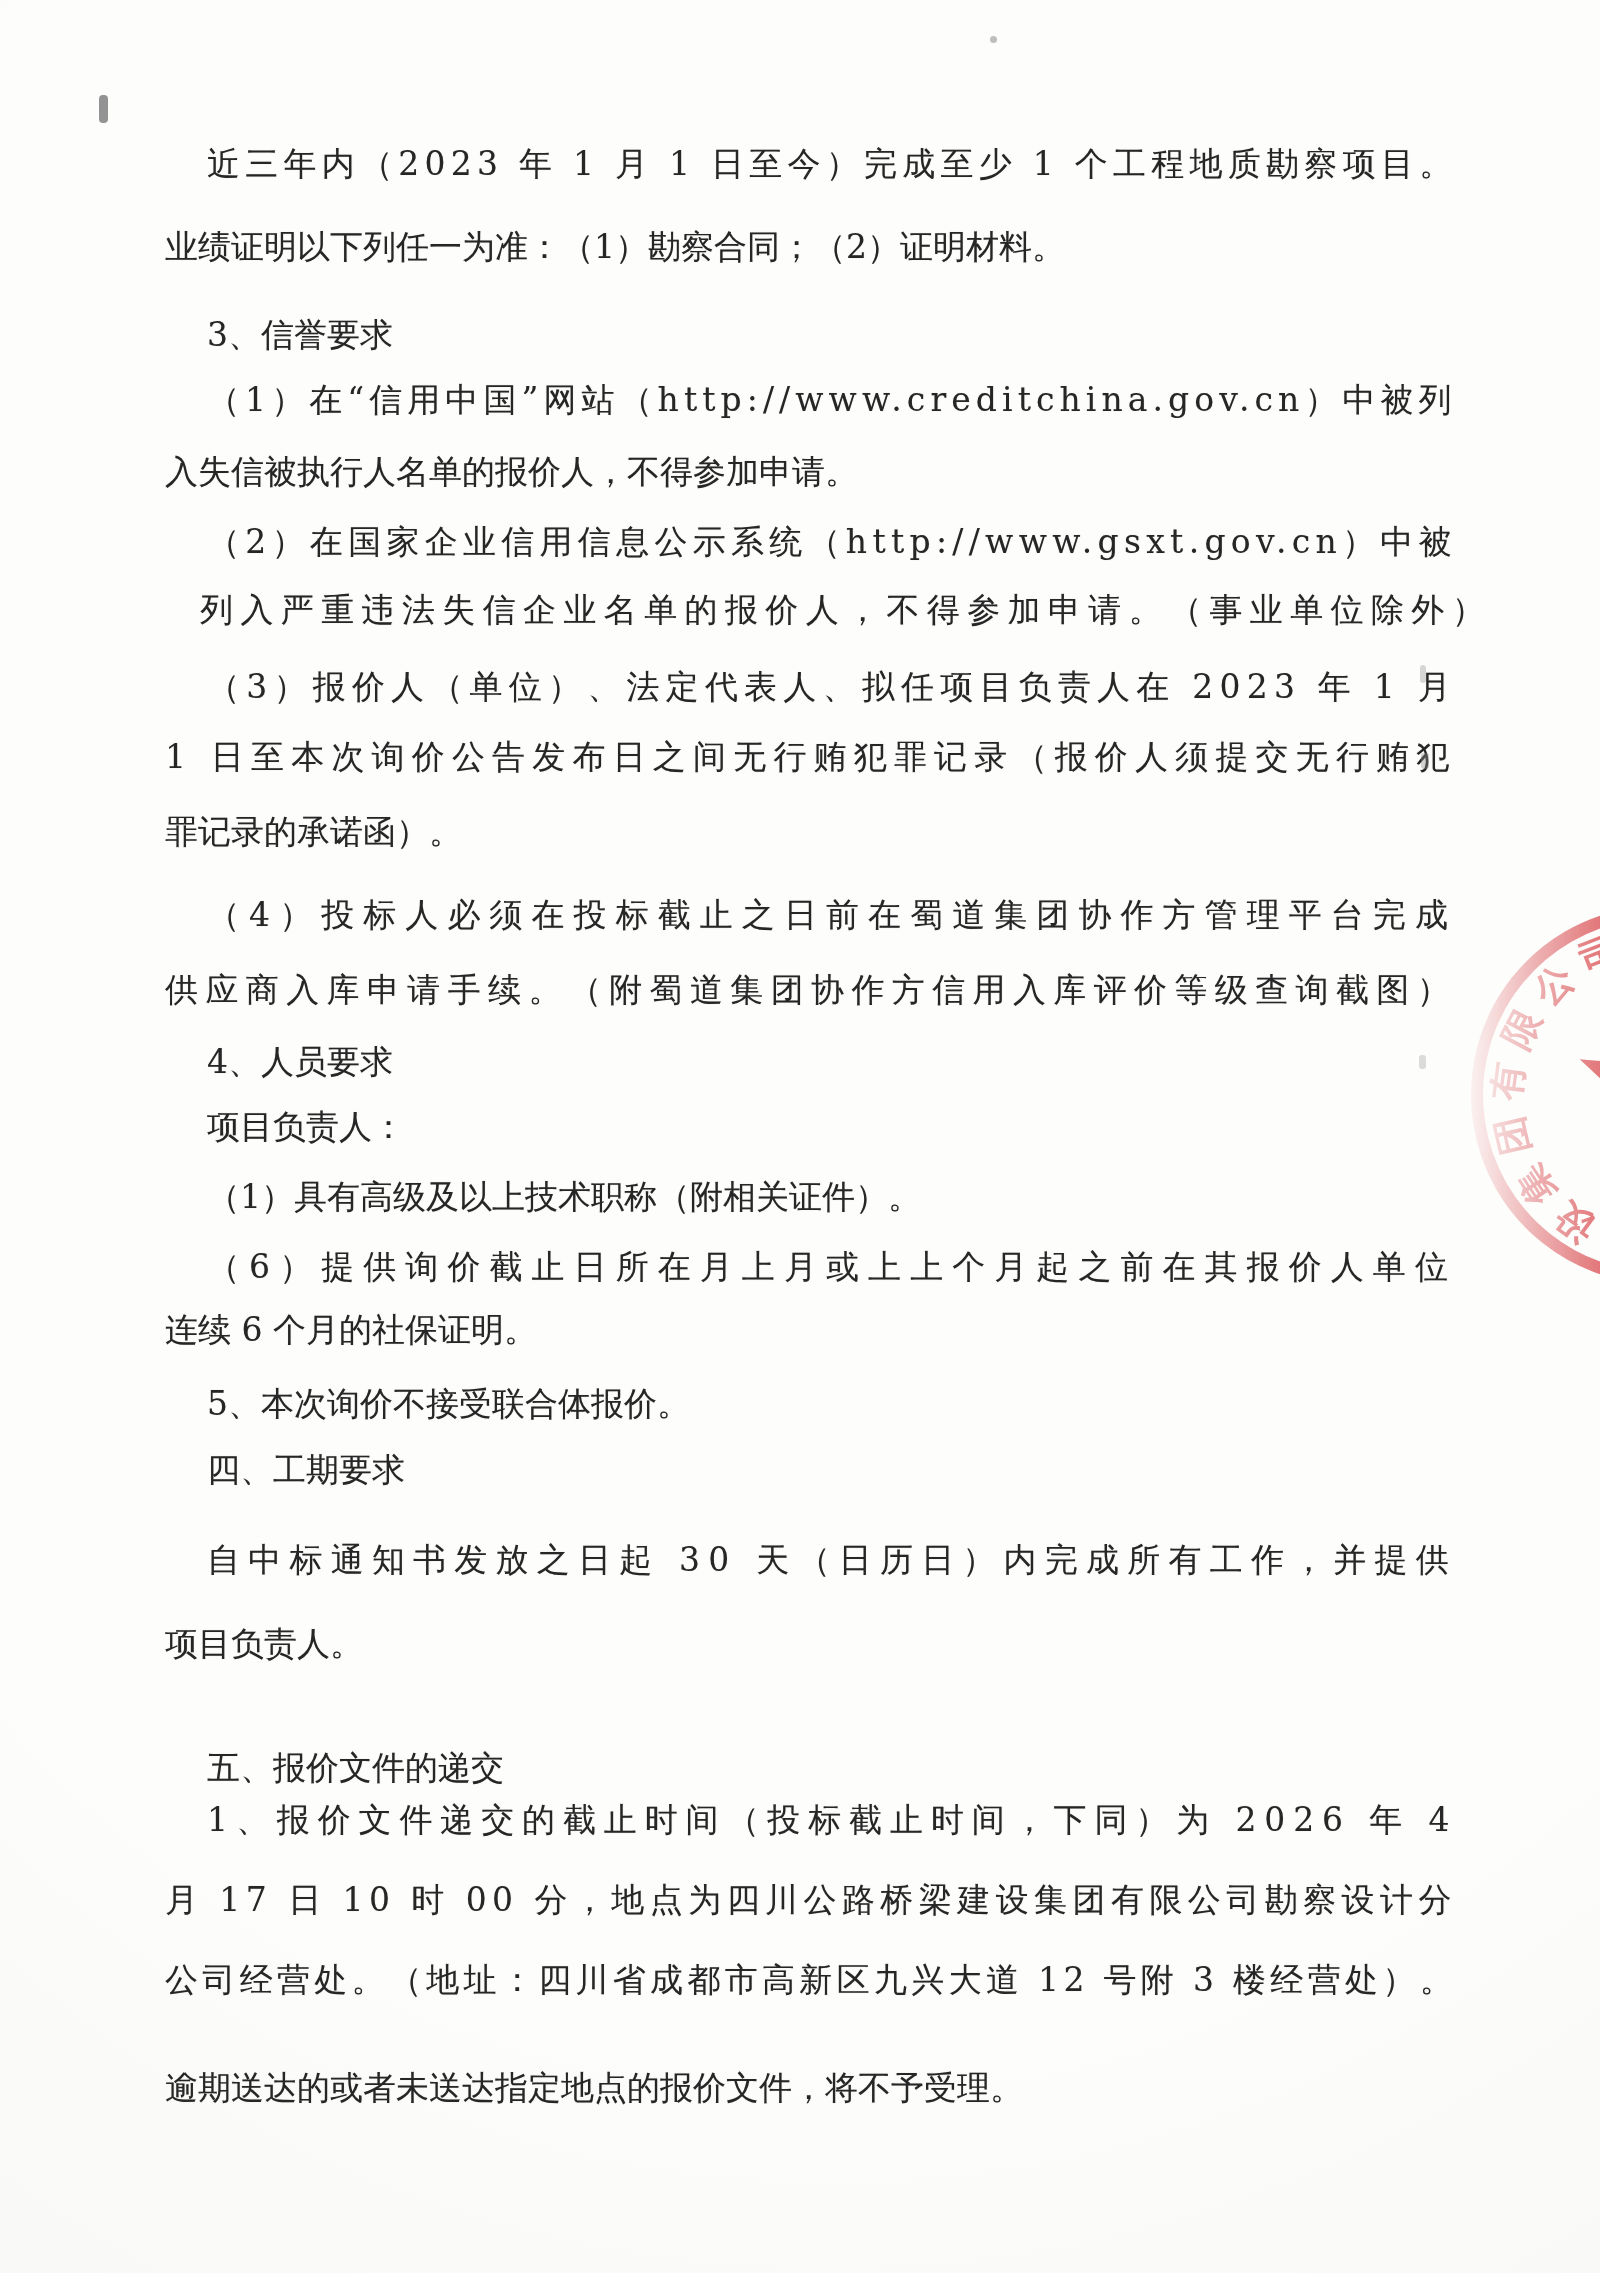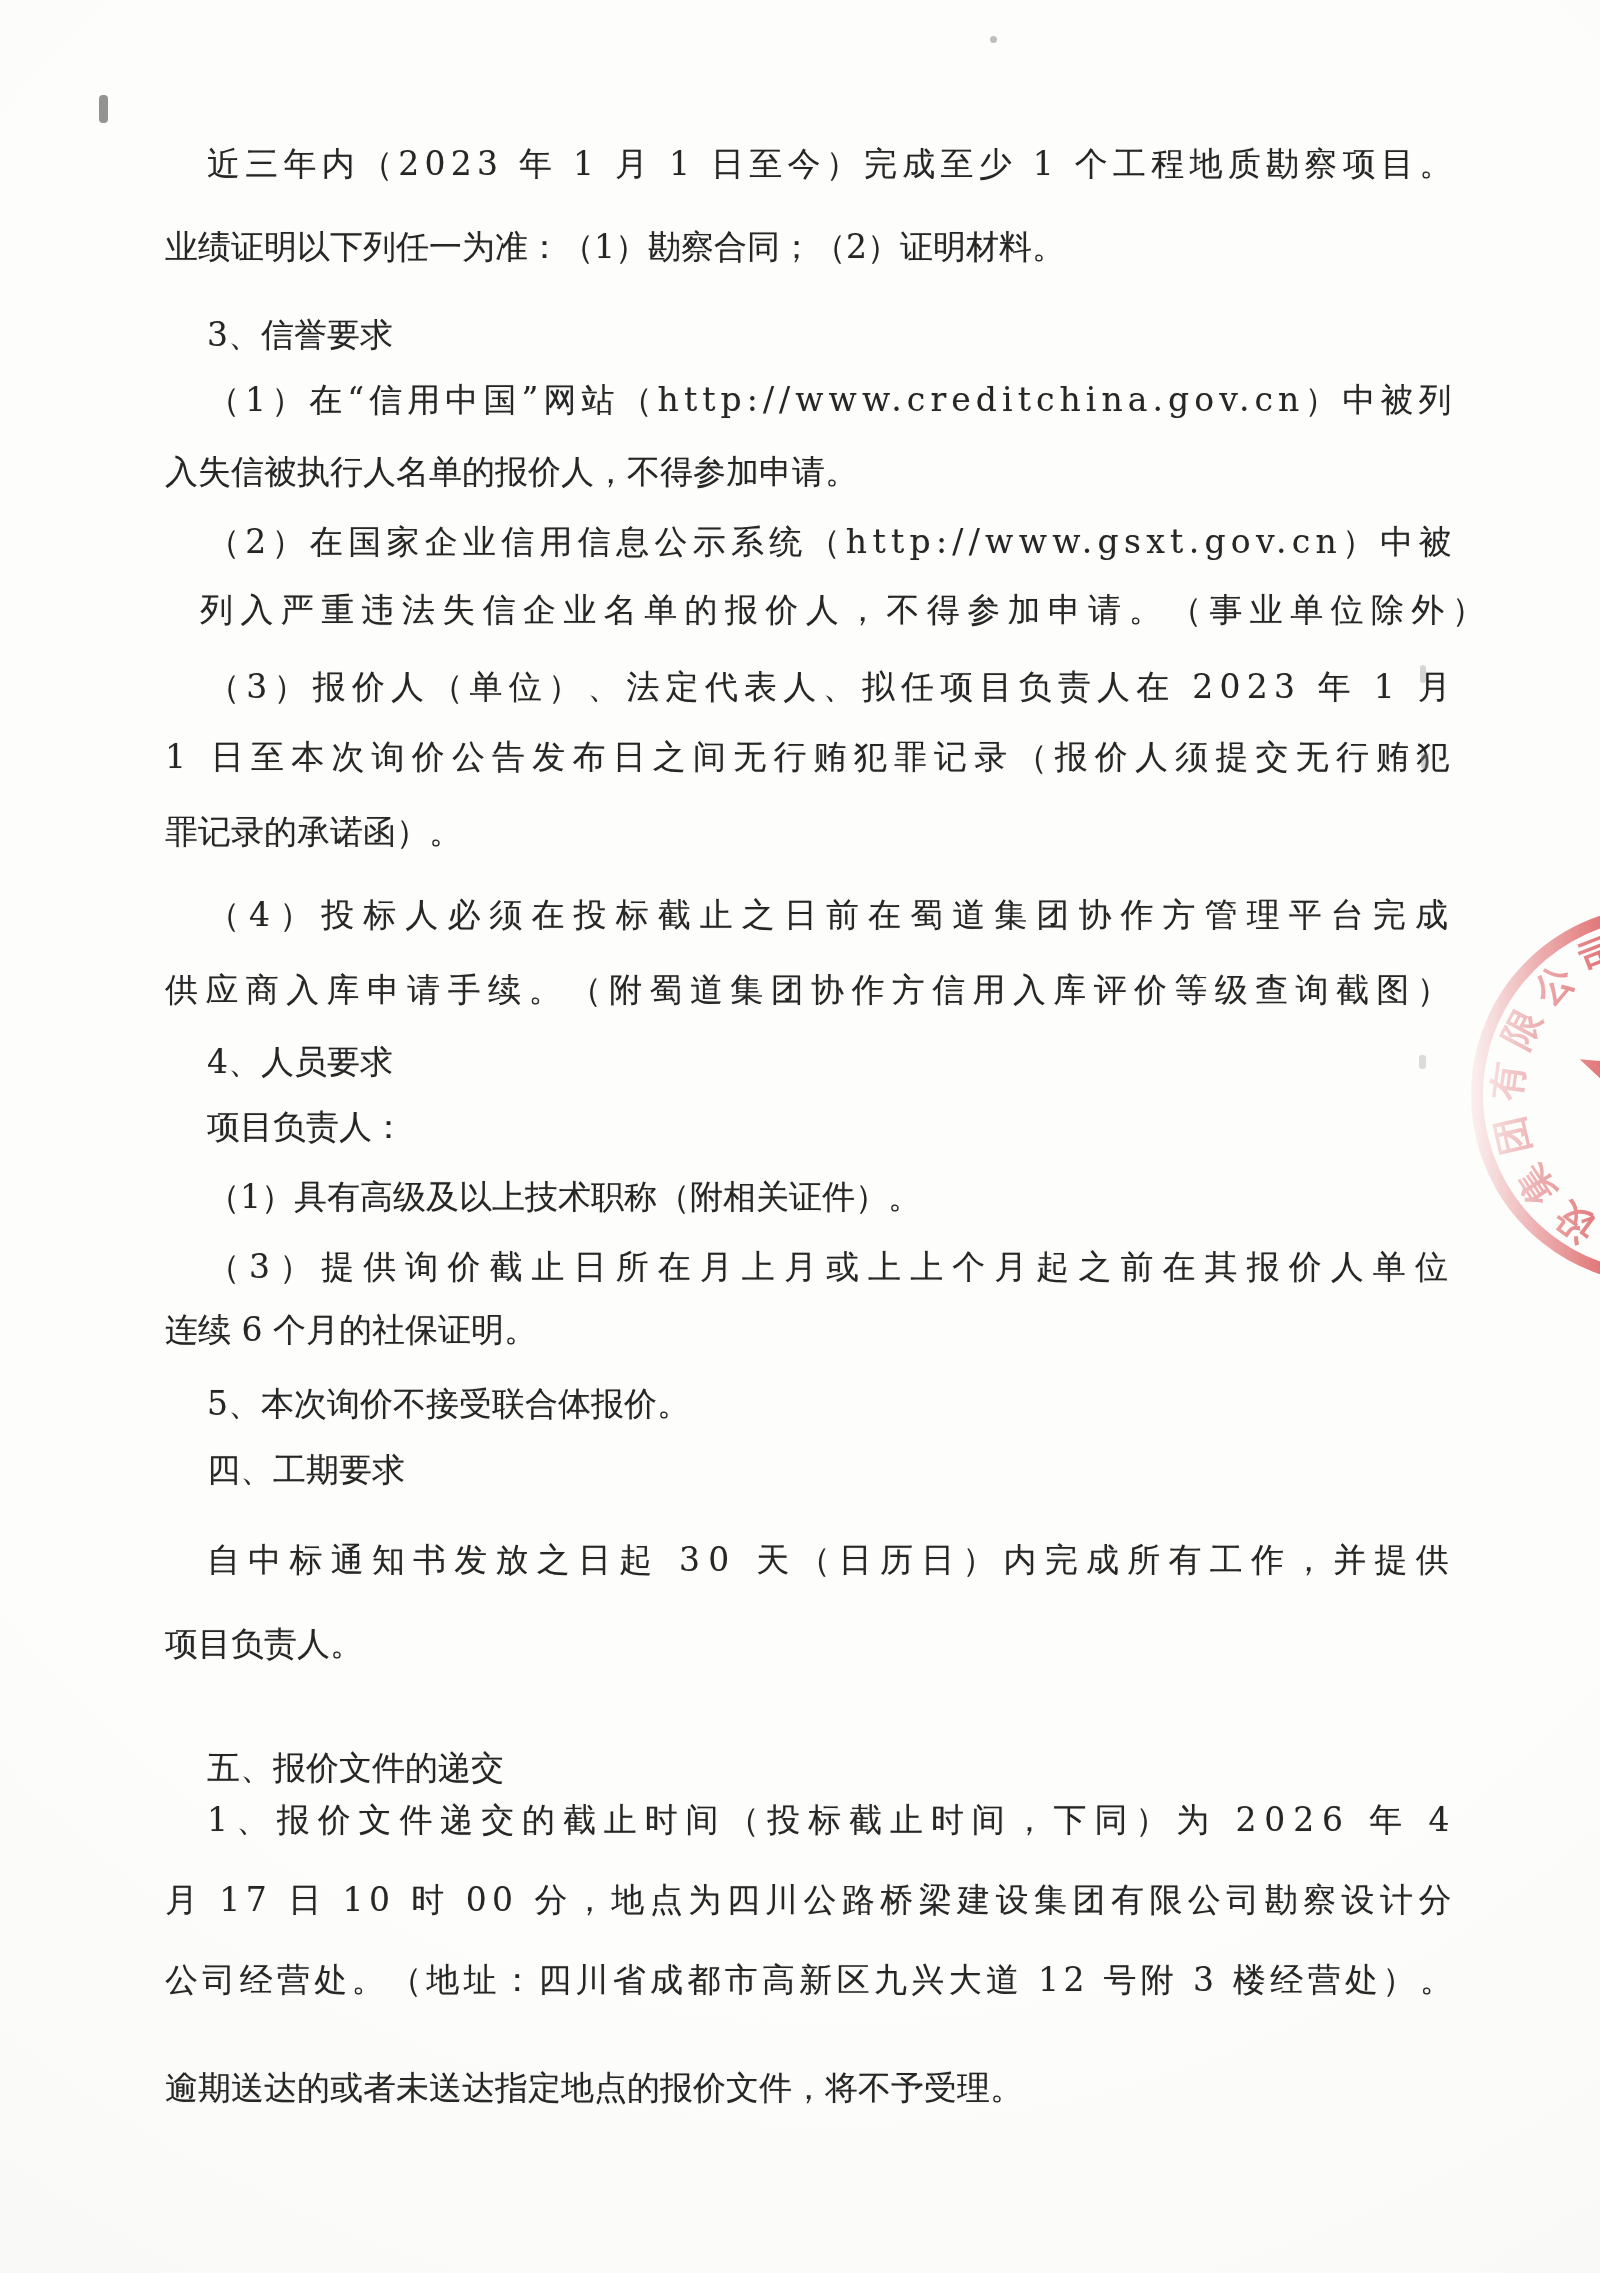--- a/index.html
+++ b/index.html
@@ -45,21 +45,21 @@
       <div class="line just" style="top: 520px; left: 207px; letter-spacing: 5.28571px;">（2）在国家企业信用信息公示系统（http://www.gsxt.gov.cn）中被</div>
       <div class="line just" style="top: 588px; left: 165px; letter-spacing: 7.375px; margin-left: 35px;">列入严重违法失信企业名单的报价人，不得参加申请。（事业单位除外）</div>
       <div class="line just" style="top: 665px; left: 207px; letter-spacing: 6.22222px;">（3）报价人（单位）、法定代表人、拟任项目负责人在 2023 年 1 月</div>
       <div class="line just" style="top: 735px; left: 165px; letter-spacing: 7.18182px;">1 日至本次询价公告发布日之间无行贿犯罪记录（报价人须提交无行贿犯</div>
       <div class="line" style="top: 810px; left: 165px;">罪记录的承诺函）。</div>
       <div class="line just" style="top: 893px; left: 207px; letter-spacing: 9.06667px;">（4）投标人必须在投标截止之日前在蜀道集团协作方管理平台完成</div>
       <div class="line just" style="top: 968px; left: 165px; letter-spacing: 7.375px;">供应商入库申请手续。（附蜀道集团协作方信用入库评价等级查询截图）</div>
       <div class="line" style="top: 1040px; left: 207px;">4、人员要求</div>
       <div class="line" style="top: 1105px; left: 207px;">项目负责人：</div>
       <div class="line" style="top: 1175px; left: 207px;">（1）具有高级及以上技术职称（附相关证件）。</div>
-      <div class="line just" style="top: 1245px; left: 207px; letter-spacing: 9.06667px;">（3）提供询价截止日所在月上月或上上个月起之前在其报价人单位</div>
+      <div class="line just" style="top: 1245px; left: 207px; letter-spacing: 9.06667px;">（6）提供询价截止日所在月上月或上上个月起之前在其报价人单位</div>
       <div class="line" style="top: 1308px; left: 165px;">连续 6 个月的社保证明。</div>
       <div class="line" style="top: 1382px; left: 207px;">5、本次询价不接受联合体报价。</div>
       <div class="line" style="top: 1448px; left: 207px;">四、工期要求</div>
       <div class="line just" style="top: 1538px; left: 207px; letter-spacing: 8.21875px;">自中标通知书发放之日起 30 天（日历日）内完成所有工作，并提供</div>
       <div class="line" style="top: 1622px; left: 165px;">项目负责人。</div>
       <div class="line" style="top: 1702px; left: 207px; margin-top: 44px;">五、报价文件的递交</div>
       <div class="line just" style="top: 1798px; left: 207px; letter-spacing: 7.88235px;">1、报价文件递交的截止时间（投标截止时间，下同）为 2026 年 4</div>
       <div class="line just" style="top: 1878px; left: 165px; letter-spacing: 5.4359px;">月 17 日 10 时 00 分，地点为四川公路桥梁建设集团有限公司勘察设计分</div>
       <div class="line just" style="top: 1958px; left: 165px; letter-spacing: 4.31579px;">公司经营处。（地址：四川省成都市高新区九兴大道 12 号附 3 楼经营处）。</div>
       <div class="line" style="top: 2045px; left: 165px; margin-top: 21px;">逾期送达的或者未送达指定地点的报价文件，将不予受理。</div>

